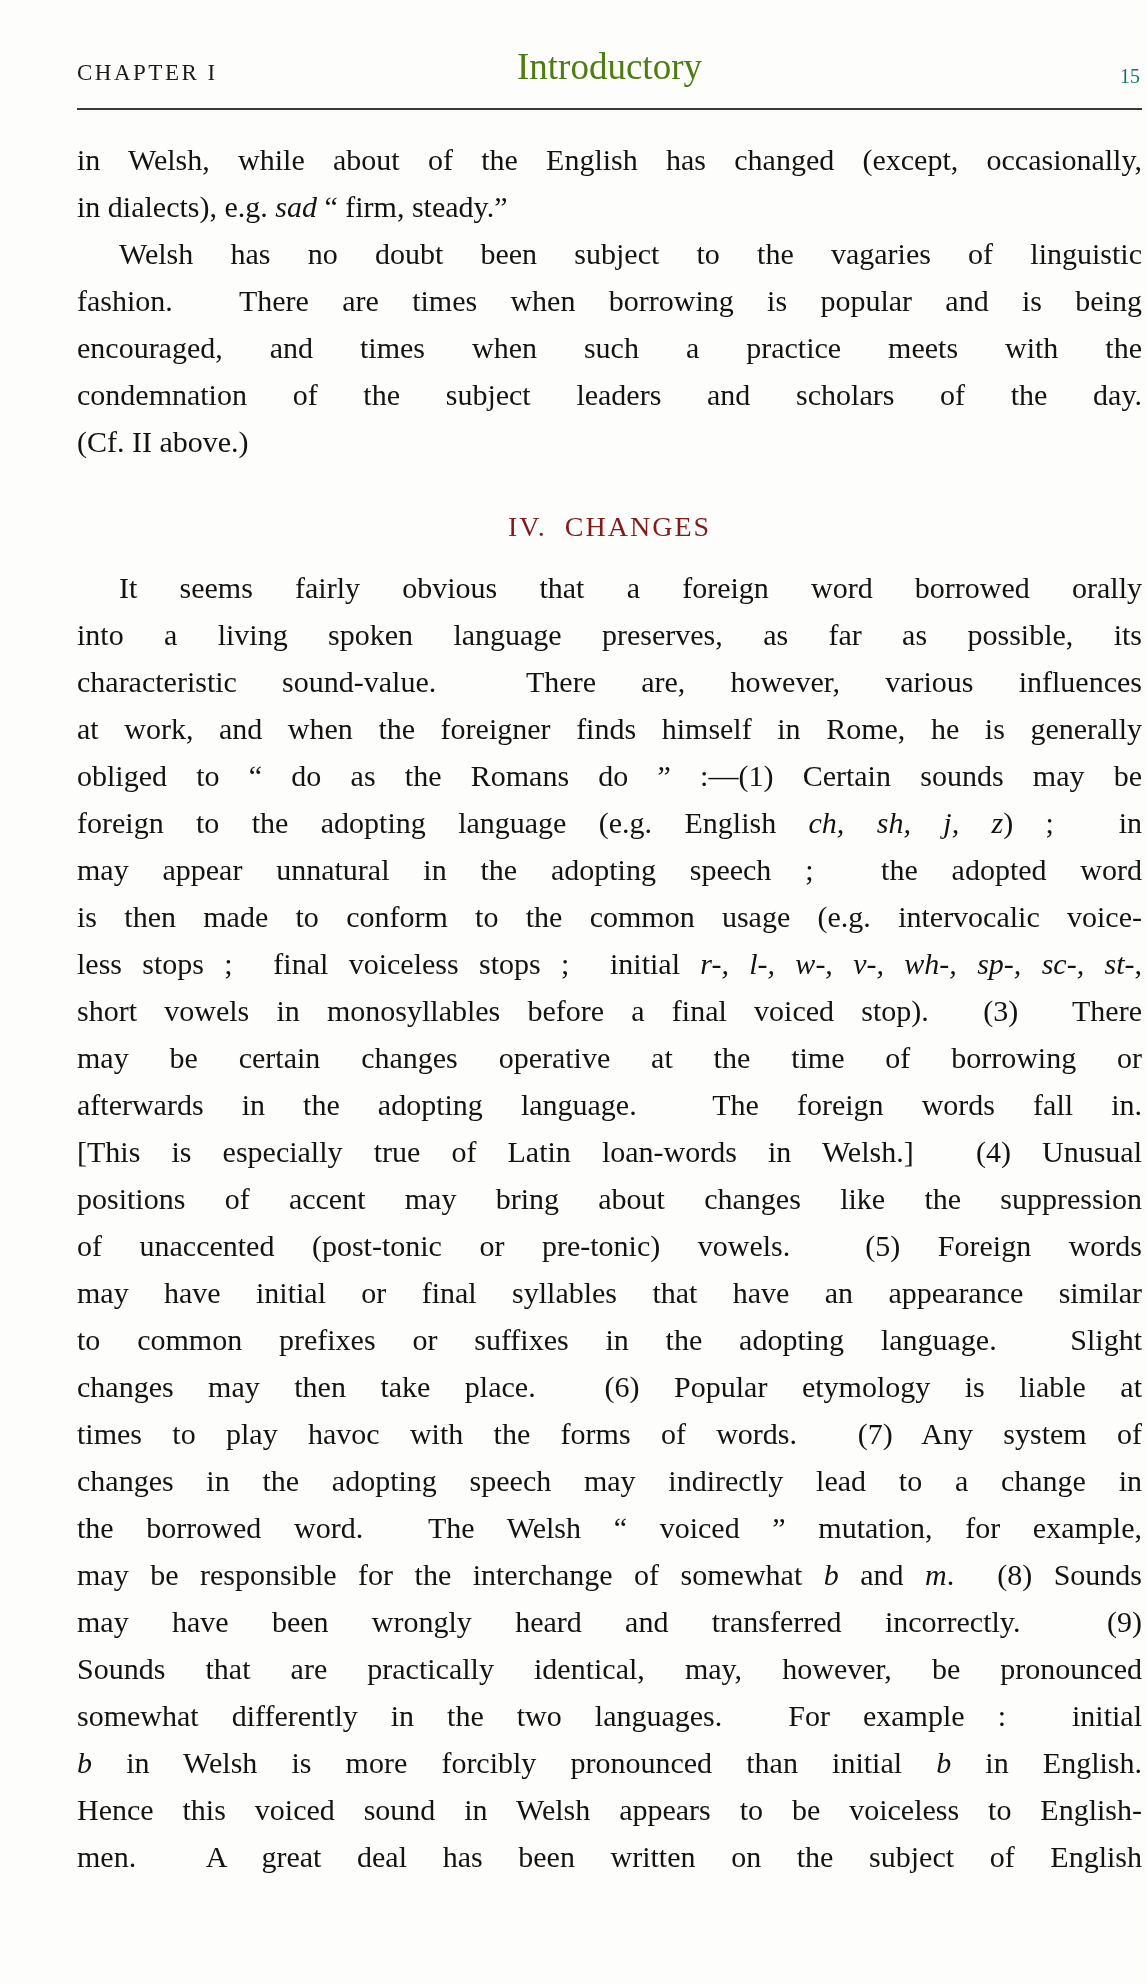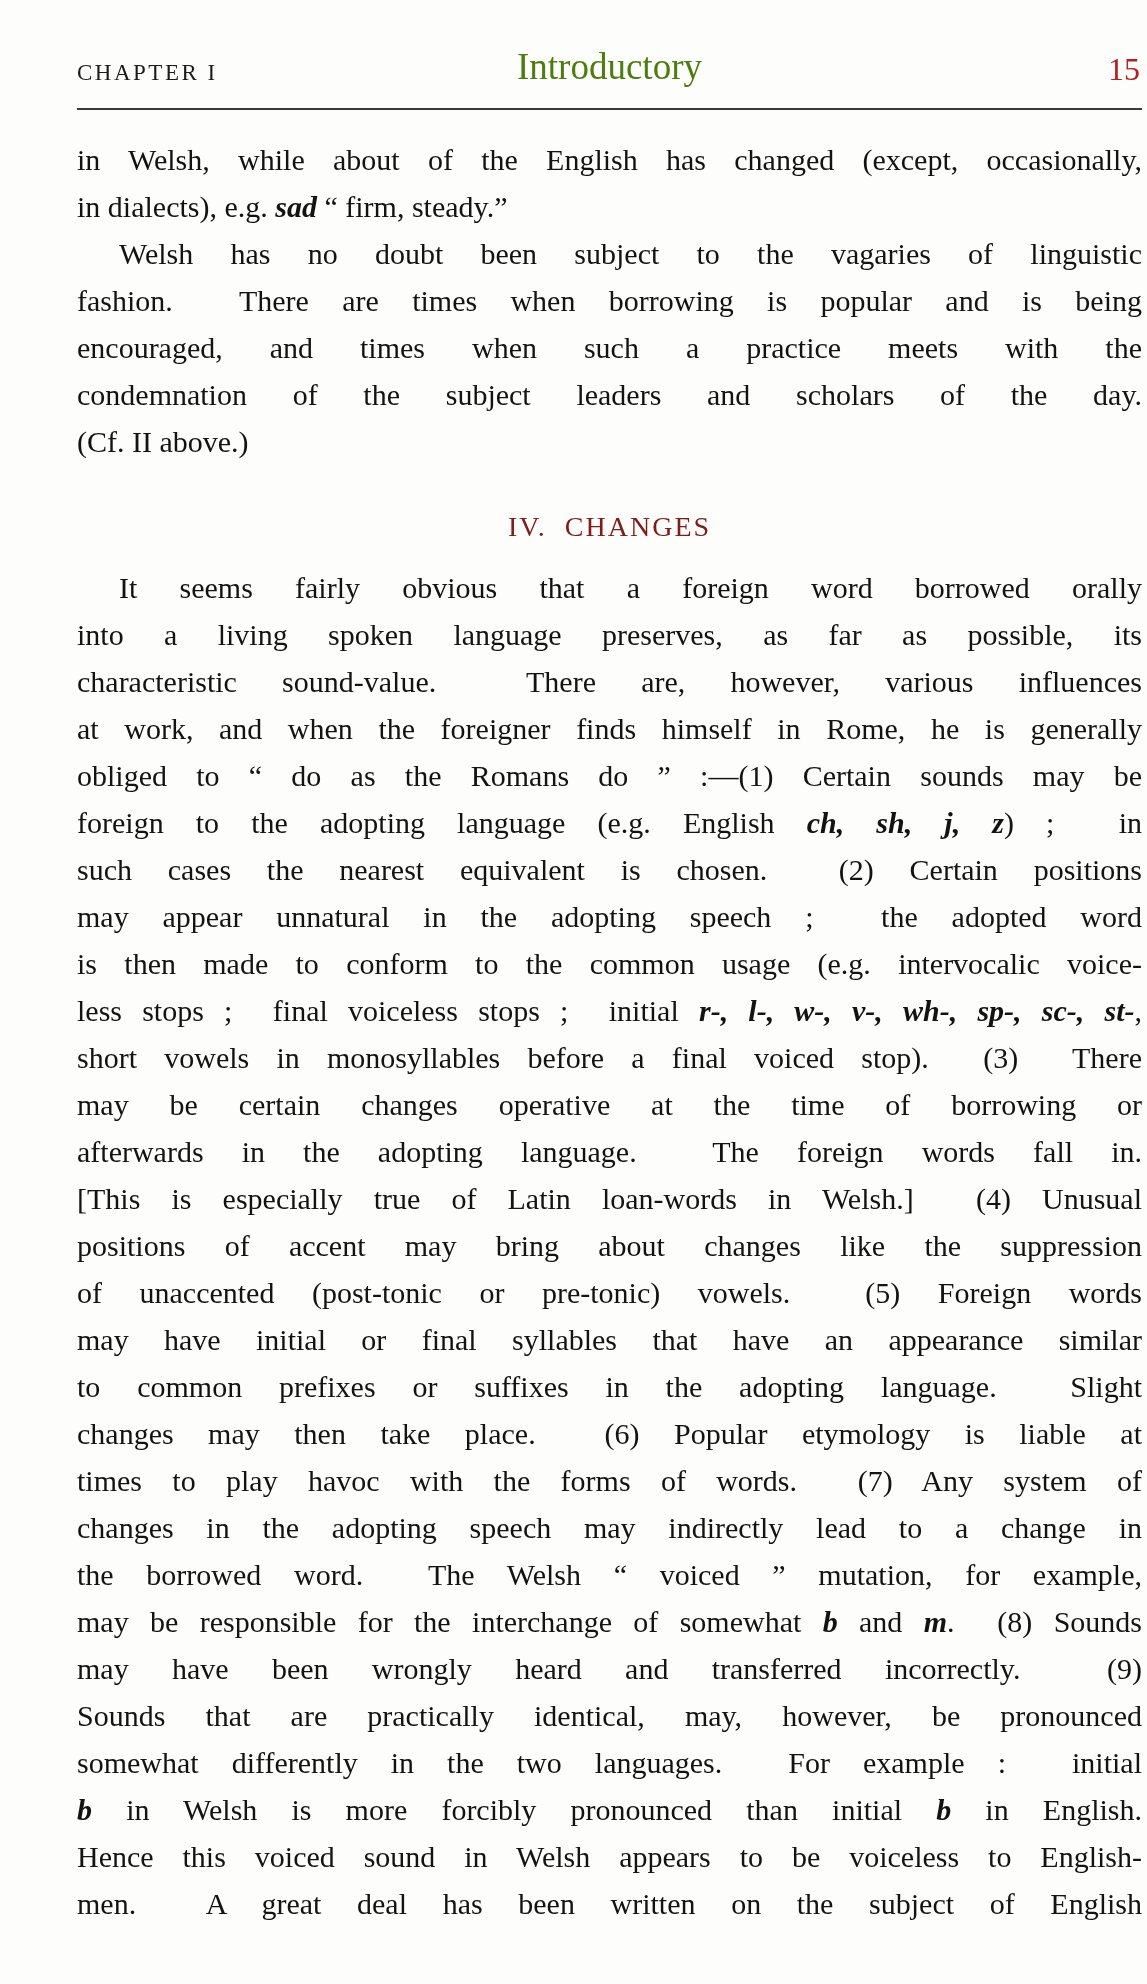--- a/index.html
+++ b/index.html
@@ -28,22 +28,22 @@
     color: #1b1b1b;
   }
   .running-title {
     position: absolute; left: 0; right: 0; bottom: 0;
     text-align: center;
     font-size: 37px;
     color: #4d7c0f;
   }
   .page-number {
     position: absolute; right: 2px; bottom: 0;
-    font-size: 32px;
-    color: #b91c1c;
+    font-size: 20px;
+    color: #0f766e;
   }
   .rule {
     margin-top: 20px;
     border: 0;
     border-top: 2px solid #3a3a3a;
   }
   .page-body {
     margin-top: 26px;
     font-size: 30px;
     line-height: 47px;
@@ -56,21 +56,21 @@
   .line.indent { text-indent: 42px; }
   .line.heading {
     text-align: center;
     text-align-last: center;
     font-size: 28px;
     letter-spacing: 2px;
     margin-top: 38px;
     margin-bottom: 14px;
     color: #7f1d1d;
   }
-  em { font-style: italic; font-weight: bold; }
+  em { font-style: italic; }
 </style>
 </head>
 <body>
 
 <div class="page">
   <div class="header">
     <span class="chapter-label">CHAPTER I</span>
     <span class="running-title">Introductory</span>
     <span class="page-number">15</span>
   </div>
@@ -83,21 +83,20 @@
       <div class="line just"><span>encouraged, and times when such a practice meets with the</span></div>
       <div class="line just"><span>condemnation of the subject leaders and scholars of the day.</span></div>
       <div class="line"><span>(Cf. II above.)</span></div>
       <div class="line heading"><span>IV.&nbsp; CHANGES</span></div>
       <div class="line indent just"><span>It seems fairly obvious that a foreign word borrowed orally</span></div>
       <div class="line just"><span>into a living spoken language preserves, as far as possible, its</span></div>
       <div class="line just"><span>characteristic sound-value.&nbsp; There are, however, various influences</span></div>
       <div class="line just"><span>at work, and when the foreigner finds himself in Rome, he is generally</span></div>
       <div class="line just"><span>obliged to “ do as the Romans do ” :—(1) Certain sounds may be</span></div>
       <div class="line just"><span>foreign to the adopting language (e.g. English </span><em>ch, sh, j, z</em><span>) ;&nbsp; in</span></div>
-      <div class="line just"><span>such cases the nearest equivalent is chosen.&nbsp; (2) Certain positions</span></div>
       <div class="line just"><span>may appear unnatural in the adopting speech ;&nbsp; the adopted word</span></div>
       <div class="line just"><span>is then made to conform to the common usage (e.g. intervocalic voice-</span></div>
       <div class="line just"><span>less stops ;&nbsp; final voiceless stops ;&nbsp; initial </span><em>r-, l-, w-, v-, wh-, sp-, sc-, st-</em><span>,</span></div>
       <div class="line just"><span>short vowels in monosyllables before a final voiced stop).&nbsp; (3)&nbsp; There</span></div>
       <div class="line just"><span>may be certain changes operative at the time of borrowing or</span></div>
       <div class="line just"><span>afterwards in the adopting language.&nbsp; The foreign words fall in.</span></div>
       <div class="line just"><span>[This is especially true of Latin loan-words in Welsh.]&nbsp; (4) Unusual</span></div>
       <div class="line just"><span>positions of accent may bring about changes like the suppression</span></div>
       <div class="line just"><span>of unaccented (post-tonic or pre-tonic) vowels.&nbsp; (5) Foreign words</span></div>
       <div class="line just"><span>may have initial or final syllables that have an appearance similar</span></div>

